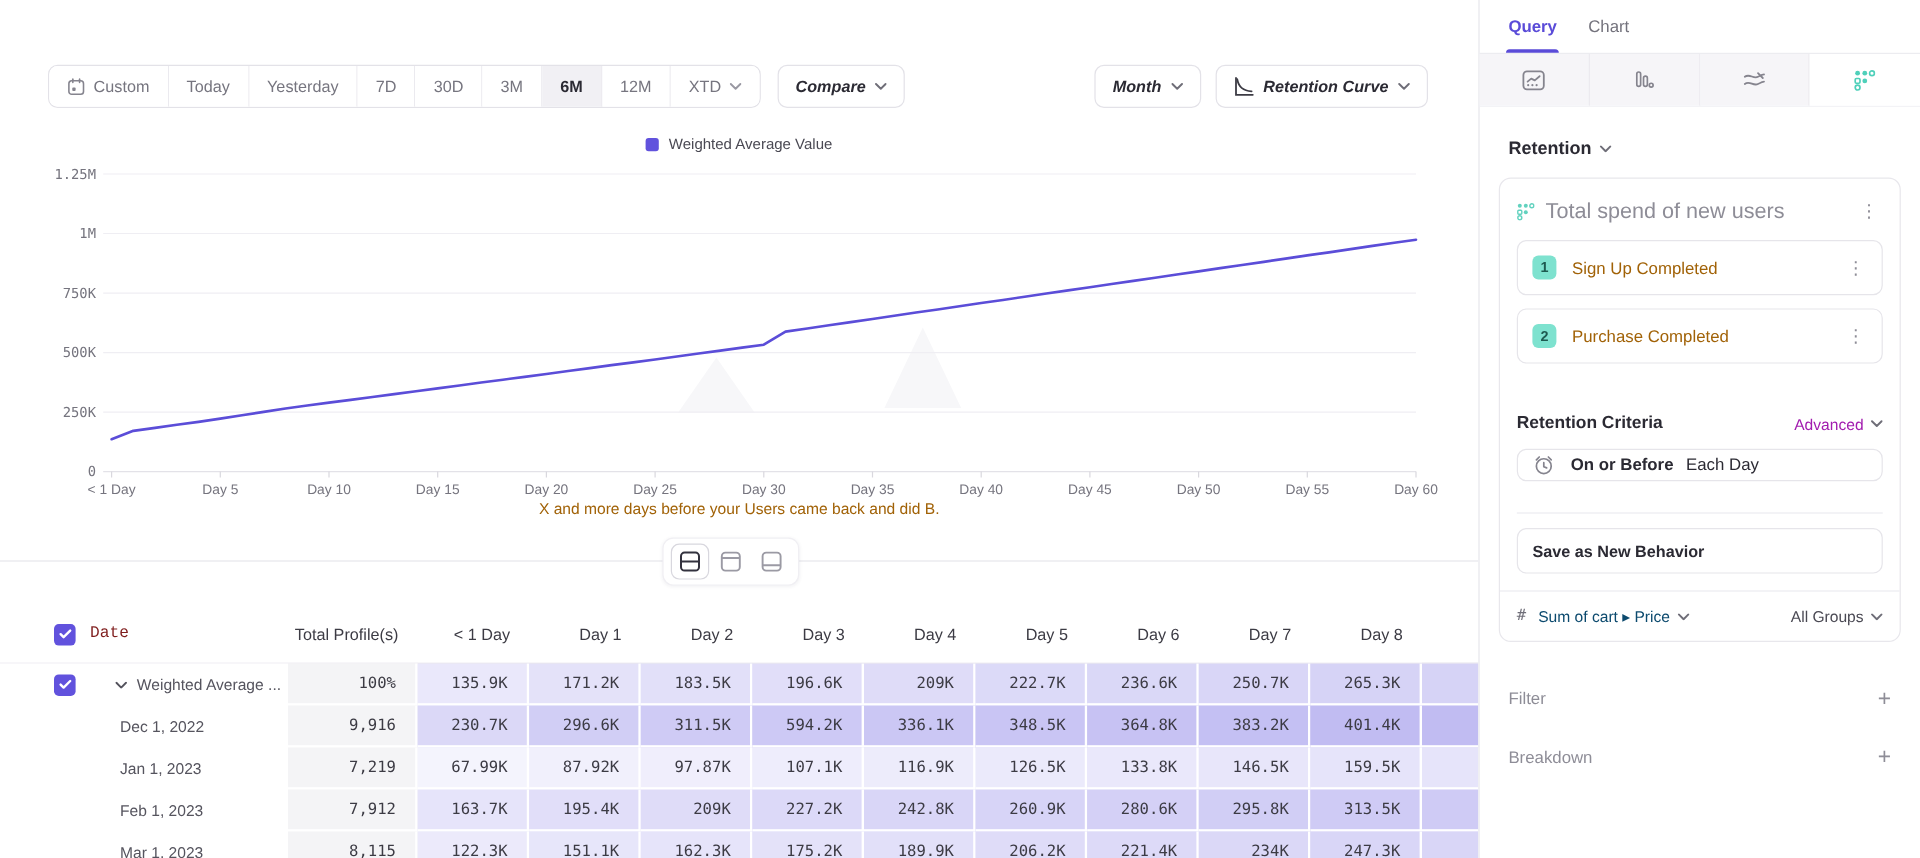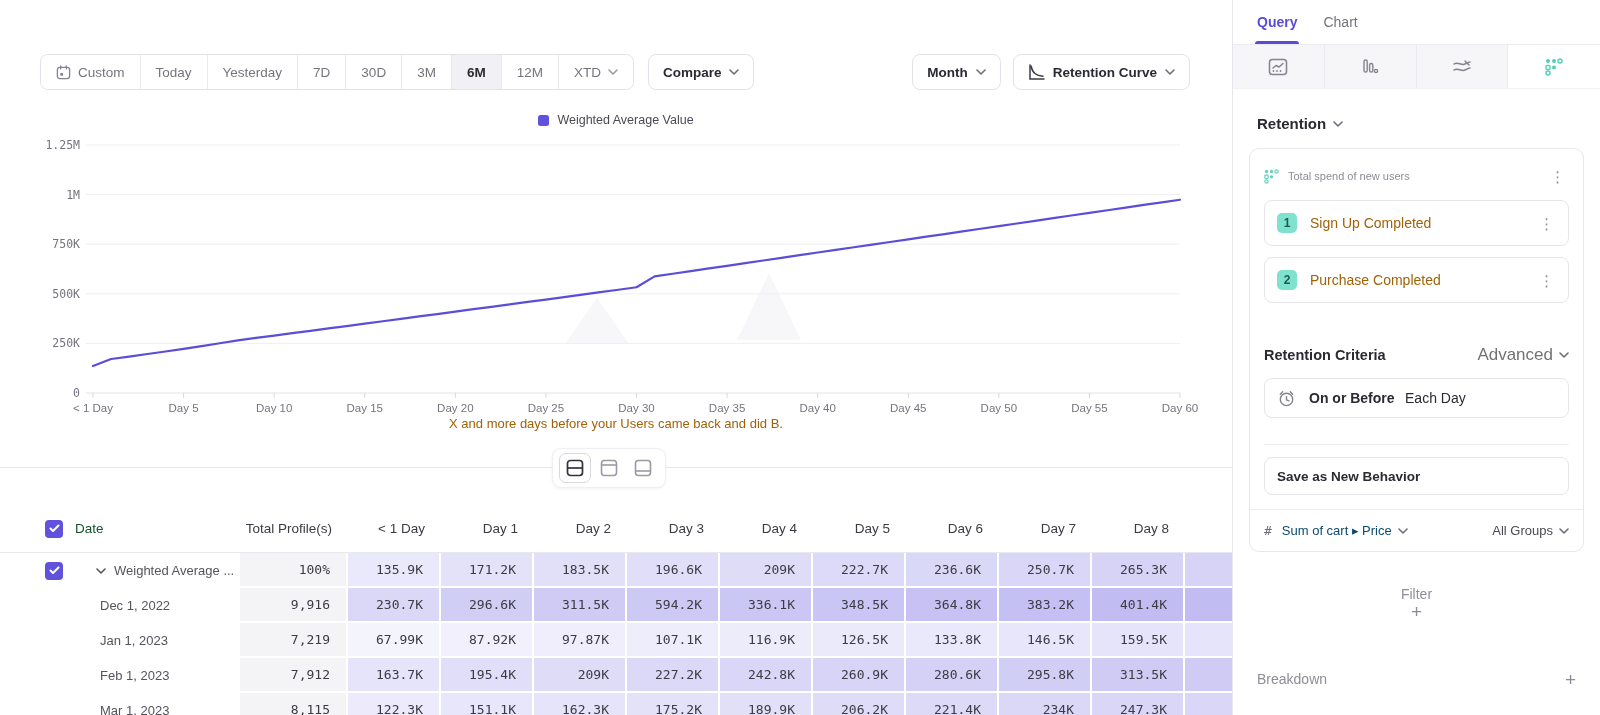--- a/index.html
+++ b/index.html
@@ -9,21 +9,21 @@
   .main { width:1232px; flex:0 0 1232px; position:relative; }
 
   
   .toolbar { display:flex; align-items:center; margin:54px 42px 0 40px; height:36px; }
   .seg { display:flex; border:1px solid #e3e2e8; border-radius:8px; overflow:hidden; height:36px; background:#fff; }
   .seg-item { display:flex; align-items:center; gap:7px; padding:0 15px; font-size:13.5px; color:#76757f;
               border-right:1px solid #ebeaef; cursor:pointer; white-space:nowrap; background:#fff; }
   .seg-item:last-child { border-right:none; }
   .seg-item.active { background:#f1f0f4; color:#2b2a33; font-weight:700; }
   .btn { display:flex; align-items:center; gap:8px; height:36px; padding:0 14px; border:1px solid #e3e2e8;
-         border-radius:8px; background:#fff; font-size:13.5px; color:#2b2a33; font-weight:600; cursor:pointer; white-space:nowrap; }
+         border-radius:8px; background:#fff; font-size:13.5px; color:#2b2a33; font-weight:600; cursor:pointer; white-space:nowrap;font-style:italic; }
   .compare { margin-left:14px; }
   .right-group { margin-left:auto; display:flex; gap:12px; }
   .chev { width:10px; height:6px; }
   .chev polyline { fill:none; stroke:#6f6e78; stroke-width:1.6; stroke-linecap:round; stroke-linejoin:round; }
 
   
   .legend { display:flex; justify-content:center; align-items:center; gap:8px; margin-top:20px; height:20px; }
   .legend-sq { width:11px; height:11px; border-radius:2.5px; }
   .legend-label { font-size:12.5px; color:#4a4953; }
   #chart-svg { display:block; margin-top:0; }
@@ -59,45 +59,45 @@
   .tab { font-size:14px; color:#73727c; cursor:pointer; position:relative; height:100%; display:flex; align-items:center; }
   .tab.active { color:#5a4bd8; font-weight:700;text-align:right; }
   .tab.active:after { content:""; position:absolute; left:-2px; right:-2px; bottom:0; height:3px; background:#5a4bd8; border-radius:3px 3px 0 0; }
   .icon-row { display:flex; height:44px; border-bottom:1px solid #f1f0f4; }
   .icon-cell { width:92px; display:flex; align-items:center; justify-content:center; background:#f6f5f8; border-right:1px solid #eceaef; cursor:pointer; }
   .icon-cell.active { background:#fff; border-right:none; }
   .sb-section-title { display:flex; align-items:center; gap:7px; margin:26px 0 0 24px; font-size:15px; font-weight:700; color:#2b2a33; cursor:pointer; }
   .card { margin:16px 16px 0 16px; border:1px solid #e8e7ec; border-radius:10px; background:#fff; }
   .card-inner { padding:14px 14px 0 14px; }
   .card-head { display:flex; align-items:center; gap:9px; height:26px; }
-  .card-head-label { font-size:11px; color:#8e8d97; flex:1; }
+  .card-head-label { font-size:18px; color:#8e8d97; flex:1; }
   .kebab { color:#8e8d97; font-size:15px; line-height:1; cursor:pointer; padding:2px 4px; }
   .event-row { display:flex; align-items:center; gap:13px; height:46px; border:1px solid #e6e5ea; border-radius:8px;
                padding:0 10px 0 12px; margin-top:11px; cursor:pointer; background:#fff; }
   .badge { width:20px; height:20px; border-radius:5px; display:flex; align-items:center; justify-content:center;
            font-size:12px; font-weight:700; }
   .event-label { flex:1; font-size:14px; color:#a16207; }
   .criteria-head { display:flex; align-items:center; margin-top:42px; }
   .criteria-title { font-size:14.5px; font-weight:700; color:#2b2a33; flex:1; }
-  .advanced { display:flex; align-items:center; gap:6px; font-size:17px; color:#737373; cursor:pointer; }
-  .clock-row { display:flex; align-items:center; gap:13px; height:40px; border:1px solid #e6e5ea; border-radius:8px;
+  .advanced { display:flex; align-items:center; gap:6px; font-size:13px; color:#a21caf; cursor:pointer; }
+  .clock-row { display:flex; align-items:center; gap:13px; height:27px; border:1px solid #e6e5ea; border-radius:8px;
                padding:0 12px; margin-top:13px; cursor:pointer; }
   .clock-primary { font-size:14px; font-weight:700; color:#2b2a33; }
   .clock-secondary { font-size:14px; color:#2b2a33; margin-left:6px; }
   .card hr { border:none; border-top:1px solid #ececf0; margin:26px 0 0 0; }
   .save-row { height:38px; border:1px solid #e6e5ea; border-radius:8px; display:flex; align-items:center;
               padding:0 12px; margin-top:12px; margin-bottom:14px; font-size:13.5px; font-weight:700; color:#2b2a33; cursor:pointer; }
   .card-foot { border-top:1px solid #ececf0; height:42px; display:flex; align-items:center; padding:0 14px; gap:10px; }
   .hash { font-family:"DejaVu Sans Mono", monospace; font-size:13px; color:#6f6e78; }
   .measure-label { font-size:13px; color:#0c4a6e; display:flex; align-items:center; gap:6px; cursor:pointer; flex:1; }
   .groups { font-size:13px; color:#4a4953; display:flex; align-items:center; gap:6px; cursor:pointer; }
   .add-section { display:flex; align-items:center; margin:0 24px; height:26px; }
   .add-label { flex:1; font-size:14px; color:#8e8d97; }
   .plus { color:#8e8d97; font-size:19px; font-weight:400; cursor:pointer; line-height:1; }
-  .f-gap1 { margin-top:34px;flex-direction:column; } .f-gap2 { margin-top:54px;gap:36px; }
+  .f-gap1 { margin-top:34px; } .f-gap2 { margin-top:23px;gap:36px; }
 </style>
 </head>
 <body>
 
 <div class="app">
 
   <div class="main">
 
     <div class="toolbar">
       <div class="seg" id="seg-control">
@@ -239,21 +239,21 @@
     </div>
 
     <div class="table">
       <div class="t-row t-head" id="table-head">
           <div class="c-date" style="padding-left:45px; gap:12px;">
   <div class="checkbox" style="background:#6152dd">
   <svg width="11" height="9" viewBox="0 0 11 9">
                 <polyline points="1.5,4.5 4,7 9.5,1.5" fill="none" stroke="#fff" stroke-width="2" stroke-linecap="round" stroke-linejoin="round"></polyline>
               </svg>
             </div>
-            <span style="font-size:13.5px; color:#14532d;">Date</span>
+            <span style="font-size:13.5px; color:#7f1d1d;font-family:Liberation Mono, monospace;">Date</span>
           </div>
           <div class="c-total cell-num">Total Profile(s)</div>
           <div class="c-val cell-num">&lt; 1 Day</div>
           <div class="c-val cell-num">Day 1</div>
           <div class="c-val cell-num">Day 2</div>
           <div class="c-val cell-num">Day 3</div>
           <div class="c-val cell-num">Day 4</div>
           <div class="c-val cell-num">Day 5</div>
           <div class="c-val cell-num">Day 6</div>
           <div class="c-val cell-num">Day 7</div>

